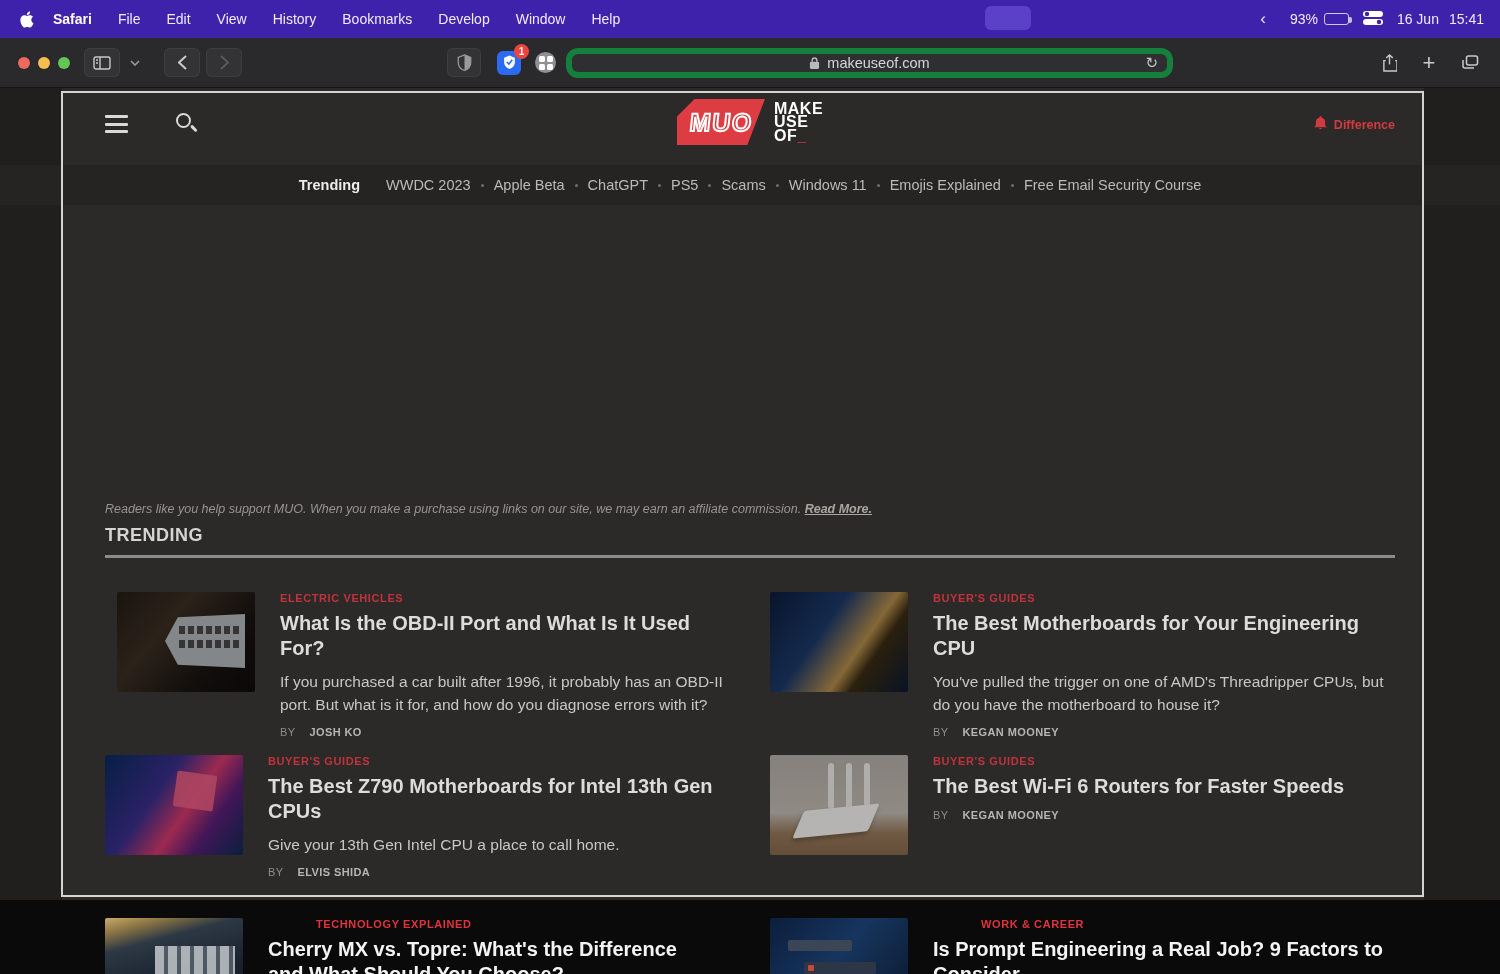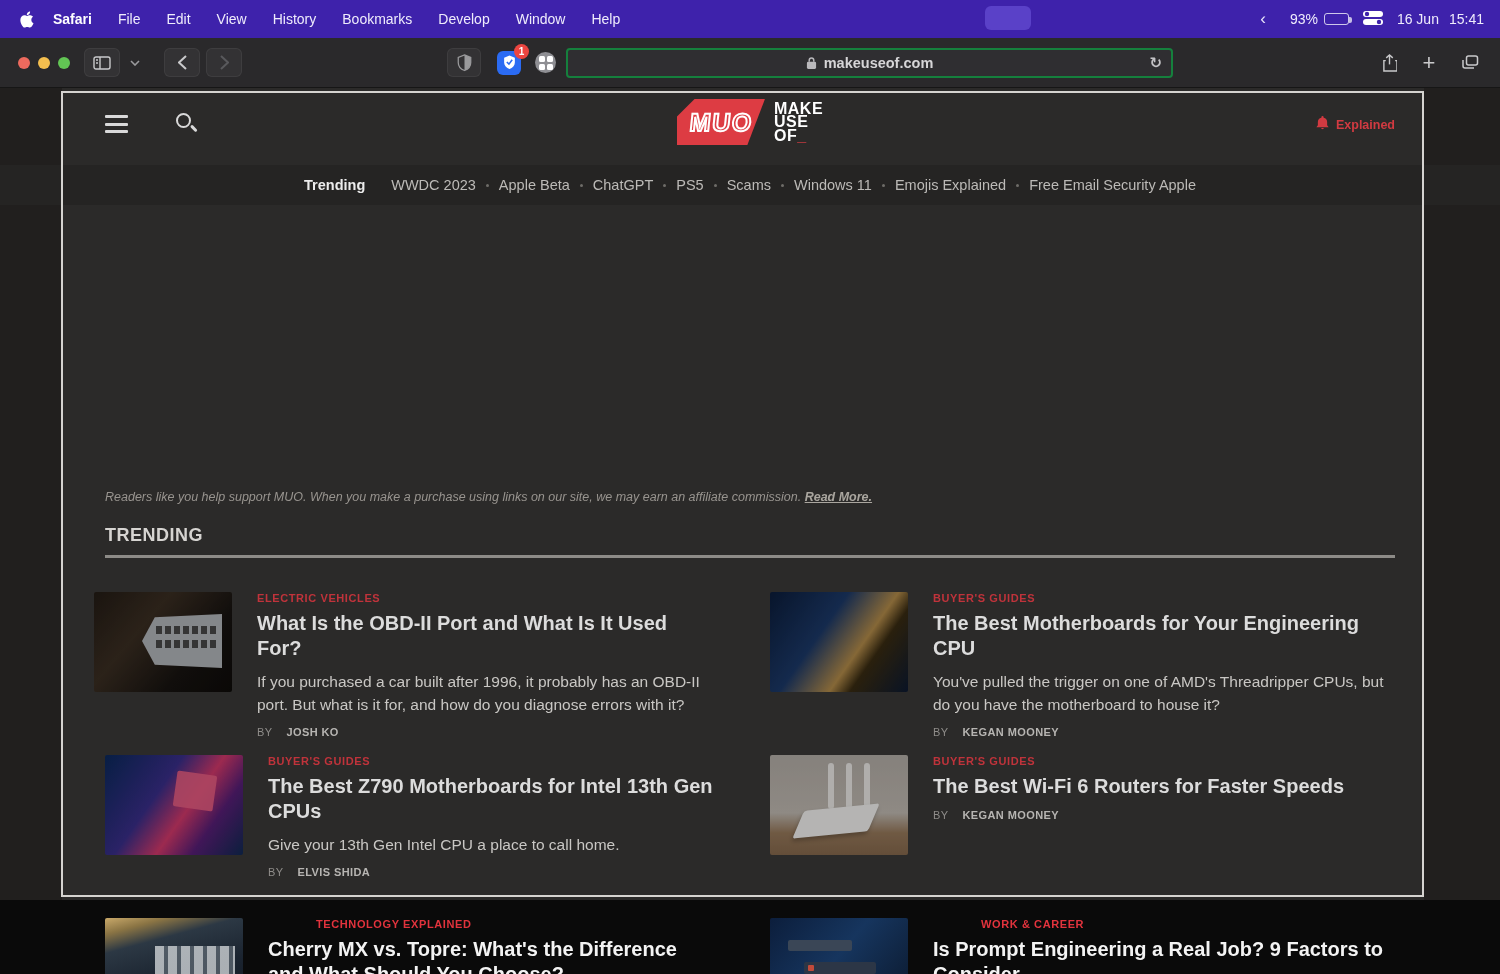--- a/index.html
+++ b/index.html
@@ -44,23 +44,23 @@
   .extgroup { display:flex; align-items:center; margin-right:10px; }
   .adguard { position:relative; width:24px; height:24px; background:#2b6bf3; border-radius:6px;
              display:flex; align-items:center; justify-content:center; }
   .badge { position:absolute; top:-7px; right:-8px; min-width:15px; height:15px; padding:0 4px;
            background:#ec4540; border-radius:8px; color:#fff; font-size:10px; font-weight:700;
            display:flex; align-items:center; justify-content:center; }
   .extcircle { width:21px; height:21px; border-radius:50%; background:#8f8f94;
            display:grid; grid-template-columns:6px 6px; grid-template-rows:6px 6px; gap:2px;
            align-content:center; justify-content:center; }
   .extcircle span { background:#fff; border-radius:1.5px; }
-  .urlbar { width:607px; height:30px; background:#2f2e31; border:2px solid #15803d;
-            border-radius:4px; display:flex; align-items:center; justify-content:center;
-            position:relative; color:#d6d5d7; font-size:14.5px;font-weight:bold; }
+  .urlbar { width:607px; height:30px; background:#2f2e31; border:6px solid #15803d;
+            border-radius:12px; display:flex; align-items:center; justify-content:center;
+            position:relative; color:#d6d5d7; font-size:14.5px; }
   .urlbar .lock { margin-right:7px; display:flex; }
   .urlbar .reload { position:absolute; right:9px; color:#c3c2c5; font-size:15px;
             font-family:"DejaVu Sans", sans-serif; }
 
   
   .muo { position:absolute; left:0; top:88px; width:1500px; height:886px; overflow:hidden; }
   .bg-side-l { position:absolute; left:0; top:0; width:62px; height:812px; background:#211f1e; }
   .bg-side-r { position:absolute; left:1424px; top:0; width:76px; height:812px; background:#211f1e; }
   .bg-header { position:absolute; left:62px; top:0; width:1362px; height:77px; background:#2b2a29; }
   .bg-nav    { position:absolute; left:0; top:77px; width:1500px; height:40px; background:#252423; }
@@ -90,21 +90,21 @@
           gap:7px; color:#d23a41; font-weight:700; font-size:12.5px; cursor:pointer; }
 
   
   .navrow { position:absolute; left:0; top:77px; width:1500px; height:40px;
             display:flex; align-items:center; justify-content:center; font-size:14.5px; }
   .navrow .tr { color:#ececec; font-weight:700; margin-right:26px; }
   .navrow .ni { color:#bcbab7; cursor:pointer; }
   .navrow .dot { width:3px; height:3px; border-radius:50%; background:#6e6c68; margin:0 10px; }
 
   
-  .disclaimer { position:absolute; left:105px; top:402px; font-style:italic; font-size:12.5px;
+  .disclaimer { position:absolute; left:105px; top:414px; font-style:italic; font-size:12.5px;
             color:#98948f; }
   .disclaimer .rm { font-weight:700; text-decoration:underline; color:#aaa69f; cursor:pointer; }
   .sectitle { position:absolute; left:105px; top:437px; font-size:18px; font-weight:800;
             color:#d6d4d1; letter-spacing:.5px; }
   .secline { position:absolute; left:105px; top:467px; width:1290px; height:3px; background:#8d8b87; }
 
   
   .card { position:absolute; }
   .card .thumb { position:absolute; left:0; top:0; width:138px; height:100px; border-radius:2px;
             overflow:hidden; cursor:pointer; }
@@ -297,50 +297,50 @@
         <div><span>OF</span><span class="us">_</span></div>
       </div>
     </div>
     <div class="newsletter">
       <span>
         <svg width="13" height="14" viewBox="0 0 14 15">
             <path d="M7 0a1.2 1.2 0 011.2 1.2v.6A4.8 4.8 0 0112 6.5v3.4l1.6 2.1H.4L2 9.9V6.5a4.8 4.8 0 013.8-4.7v-.6A1.2 1.2 0 017 0z" fill="#d23a41"></path>
             <path d="M5.4 13a1.7 1.7 0 003.2 0z" fill="#d23a41"></path>
           </svg>
       </span>
-      <span>Explained</span>
+      <span>Difference</span>
     </div>
 
     <div class="navrow">
       <span class="tr">Trending</span>
       <span class="ni">WWDC 2023</span>
       <span class="dot"></span>
       <span class="ni">Apple Beta</span>
       <span class="dot"></span>
       <span class="ni">ChatGPT</span>
       <span class="dot"></span>
       <span class="ni">PS5</span>
       <span class="dot"></span>
       <span class="ni">Scams</span>
       <span class="dot"></span>
       <span class="ni">Windows 11</span>
       <span class="dot"></span>
       <span class="ni">Emojis Explained</span>
       <span class="dot"></span>
-      <span class="ni">Free Email Security Apple</span>
+      <span class="ni">Free Email Security Course</span>
     </div>
 
     <div class="disclaimer">
       <span>Readers like you help support MUO. When you make a purchase using links on our site, we may earn an affiliate commission.</span>
       <span class="rm">Read More.</span>
     </div>
     <div class="sectitle">TRENDING</div>
     <div class="secline"></div>
 
-    <div class="card" style="left:94px; top:504px; width:610px">
+    <div class="card" style="left:117px; top:504px; width:610px">
       <div class="thumb th-obd dim">
         <div class="plug"></div>
         <div class="pins"></div>
       </div>
       <div class="ctext">
         <div class="cat">ELECTRIC VEHICLES</div>
         <div class="title">What Is the OBD-II Port and What Is It Used For?</div>
         <div class="excerpt">If you purchased a car built after 1996, it probably has an OBD-II port. But what is it for, and how do you diagnose errors with it?</div>
         <div class="byline">
           <span>BY</span><span class="author">JOSH KO</span>

